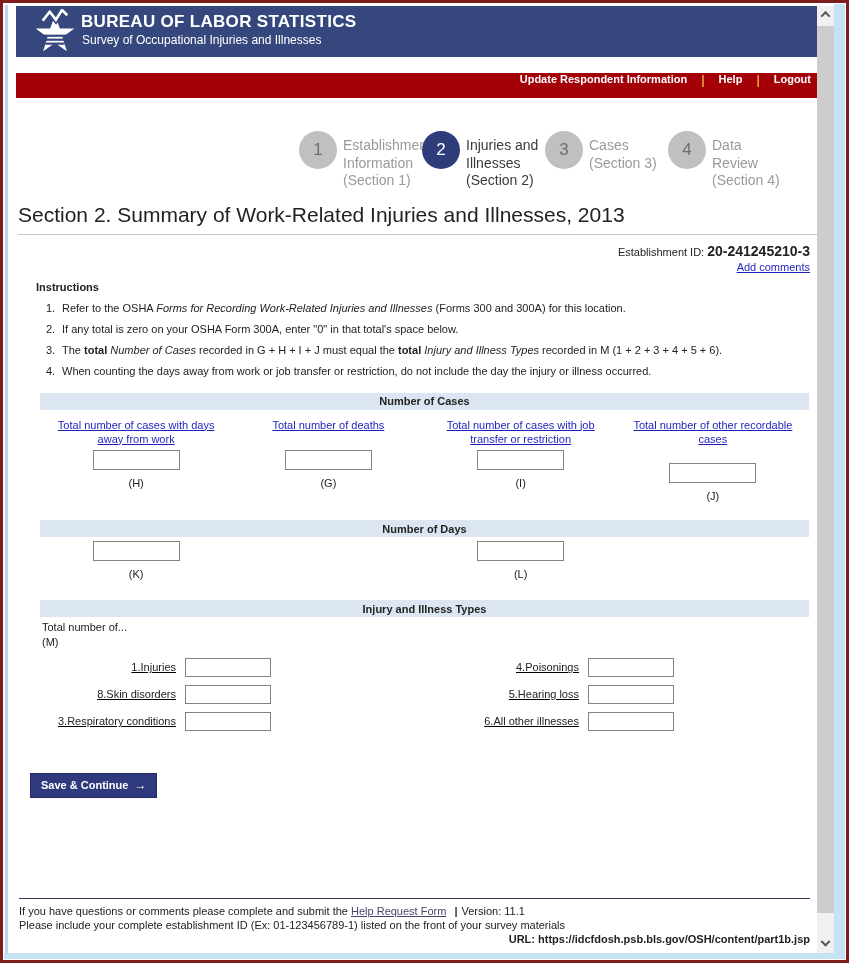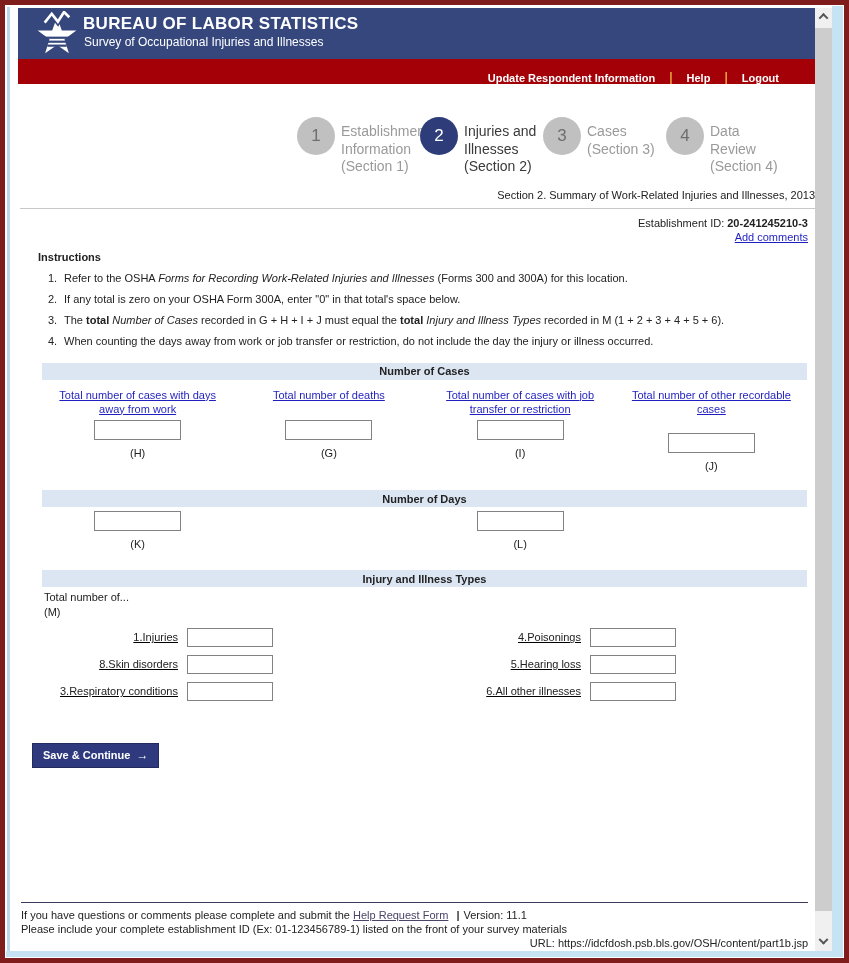--- a/index.html
+++ b/index.html
@@ -1,19 +1,19 @@
 <!DOCTYPE html>
 <html><head>
 <meta charset="utf-8">
 <style>
   * { margin:0; padding:0; box-sizing:border-box; }
   html,body { width:849px; height:963px; font-family:"Liberation Sans", sans-serif; }
   body { position:relative; background:#e8e8e8; overflow:hidden; }
 
-  .window { position:absolute; inset:0; background:#fff; border:5px solid #7f1d1d; }
+  .window { position:absolute; inset:0; background:#fff; border:3px solid #7f1d1d; }
   .edge-left  { position:absolute; left:2px; top:2px; bottom:2px; width:3px; background:#bdd7ec; }
   .edge-right { position:absolute; right:1px; top:1px; bottom:1px; width:11px; background:#c5e3f2; }
   .edge-bottom{ position:absolute; left:1px; right:1px; bottom:1px; height:6px; background:#c5e3f2; }
 
   .content { position:absolute; left:13px; right:29px; top:3px; bottom:7px; background:#fff; overflow:hidden; }
 
   
   .scrollbar { position:absolute; right:12px; top:3px; bottom:7px; width:17px; background:#f0f0f0; }
   .sb-btn { position:absolute; left:0; width:17px; height:17px; background:#f0f0f0; display:flex; align-items:center; justify-content:center; }
   .sb-up { top:0; } .sb-down { bottom:0; }
@@ -21,38 +21,38 @@
   .chev.up { transform:rotate(-45deg) translate(-1px,1px); }
   .chev.down { transform:rotate(135deg) translate(-2px,2px); }
   .sb-thumb { position:absolute; left:0; top:20px; bottom:40px; width:17px; background:#cdcdcd; }
 
   
   .masthead { position:relative; height:51px; background:#35477d; color:#fff; }
   .logo { position:absolute; left:17px; top:3px; }
   .mast-title { position:absolute; left:65px; top:6px; font-size:17px; font-weight:bold; letter-spacing:.3px; }
   .mast-sub { position:absolute; left:66px; top:27px; font-size:12px; }
 
-  .redbar { height:25px; background:#a30008; display:flex; align-items:flex-end; justify-content:flex-end; padding-right:36px; gap:14px; }
+  .redbar { height:25px; background:#a30008; display:flex; align-items:flex-start; justify-content:flex-end; padding-right:6px; gap:14px;margin-top:16px; }
   .redbar a { color:#fff; font-size:11px; font-weight:bold; text-decoration:none; cursor:pointer; }
   .redbar .sep { color:#e8a33d; font-weight:bold; font-size:12px; }
 
   
   .steps { display:flex; justify-content:flex-end; padding:33px 30px 0 0; gap:4px; }
   .step { display:flex; width:119px; gap:6px; }
   .circle { flex:0 0 38px; height:38px; border-radius:50%; background:#c0c0c0; color:#6e6e6e;
             display:flex; align-items:center; justify-content:center; font-size:17px; }
   .step.active .circle { background:#2e3d7a; color:#fff; }
   .step-label { font-size:14px; color:#9a9a9a; padding-top:6px; line-height:1.25; }
   .step.active .step-label { color:#3a3a3a; }
 
-  .sec-title { margin:13px 0 0 2px; font-size:11px; color:#222; font-weight:normal;text-align:right; }
+  .sec-title { margin:13px 0 0 2px; font-size:21px; color:#222; font-weight:normal; }
   .title-rule { border:none; border-top:1px solid #c8c8c8; margin:7px 0 0 2px; }
 
   .estab { text-align:right; padding-right:7px; margin-top:8px; font-size:11px; color:#222; }
-  .estab b { font-size:11px; }
+  .estab b { font-size:14px; }
   .addcomments { display:block; text-align:right; padding-right:7px; margin-top:2px; font-size:11px;
                  color:#1f1fc0; text-decoration:underline; cursor:pointer; }
 
   .instructions { margin:8px 0 0 20px; }
   .instr-head { font-size:11px; font-weight:bold; color:#222; }
   .instr-item { display:flex; margin-top:9px; font-size:11px; color:#222; }
   .instr-num { flex:0 0 16px; margin-left:10px; }
   .instr-item i { font-style:italic; } .instr-item b { font-weight:bold; }
 
   .secbar { margin:0 8px 0 24px; height:17px; background:#dce6f3; display:flex; align-items:center;
@@ -75,27 +75,27 @@
   .it-label { font-size:11px; color:#222; text-align:right; }
   .it-cell.left  .it-label { width:160px; }
   .it-cell.right .it-label { width:160px; }
   .it-input { width:86px; height:19px; border:1px solid #828282; margin-left:9px; font-size:12px; padding:0 3px; }
 
   .save-btn { margin:42px 0 0 14px; background:#2e3a7d; color:#fff; border:1px solid #222a5e;
               font-size:11px; font-weight:bold; padding:4px 10px 5px 10px; cursor:pointer;
               font-family:"Liberation Sans", sans-serif; display:inline-flex; align-items:center; gap:6px; }
   .save-arrow { font-size:12px; }
 
-  .footer { position:absolute; left:0; right:0; bottom:2px; }
+  .footer { position:absolute; left:0; right:0; bottom:8px; }
   .footer-rule { border:none; border-top:1px solid #3a3a5c; margin:0 7px 0 3px; }
   .footer-line { margin:6px 0 0 3px; font-size:11px; color:#222; }
   .footer-line a { color:#4a4468; text-decoration:underline; cursor:pointer; }
   .footer-line .vsep { font-weight:bold; margin:0 4px 0 8px; color:#333; }
   .footer-line2 { margin:2px 0 0 3px; font-size:11px; color:#222; }
-  .footer-url { margin:2px 7px 0 0; text-align:right; font-size:11px; color:#222; }
+  .footer-url { margin:2px 7px 0 0; text-align:right; font-size:11px; color:#222;font-weight:bold; }
 </style>
 </head>
 <body>
 
 <div class="window">
   <div class="edge-left"></div>
 
   <div class="content">
 
     

